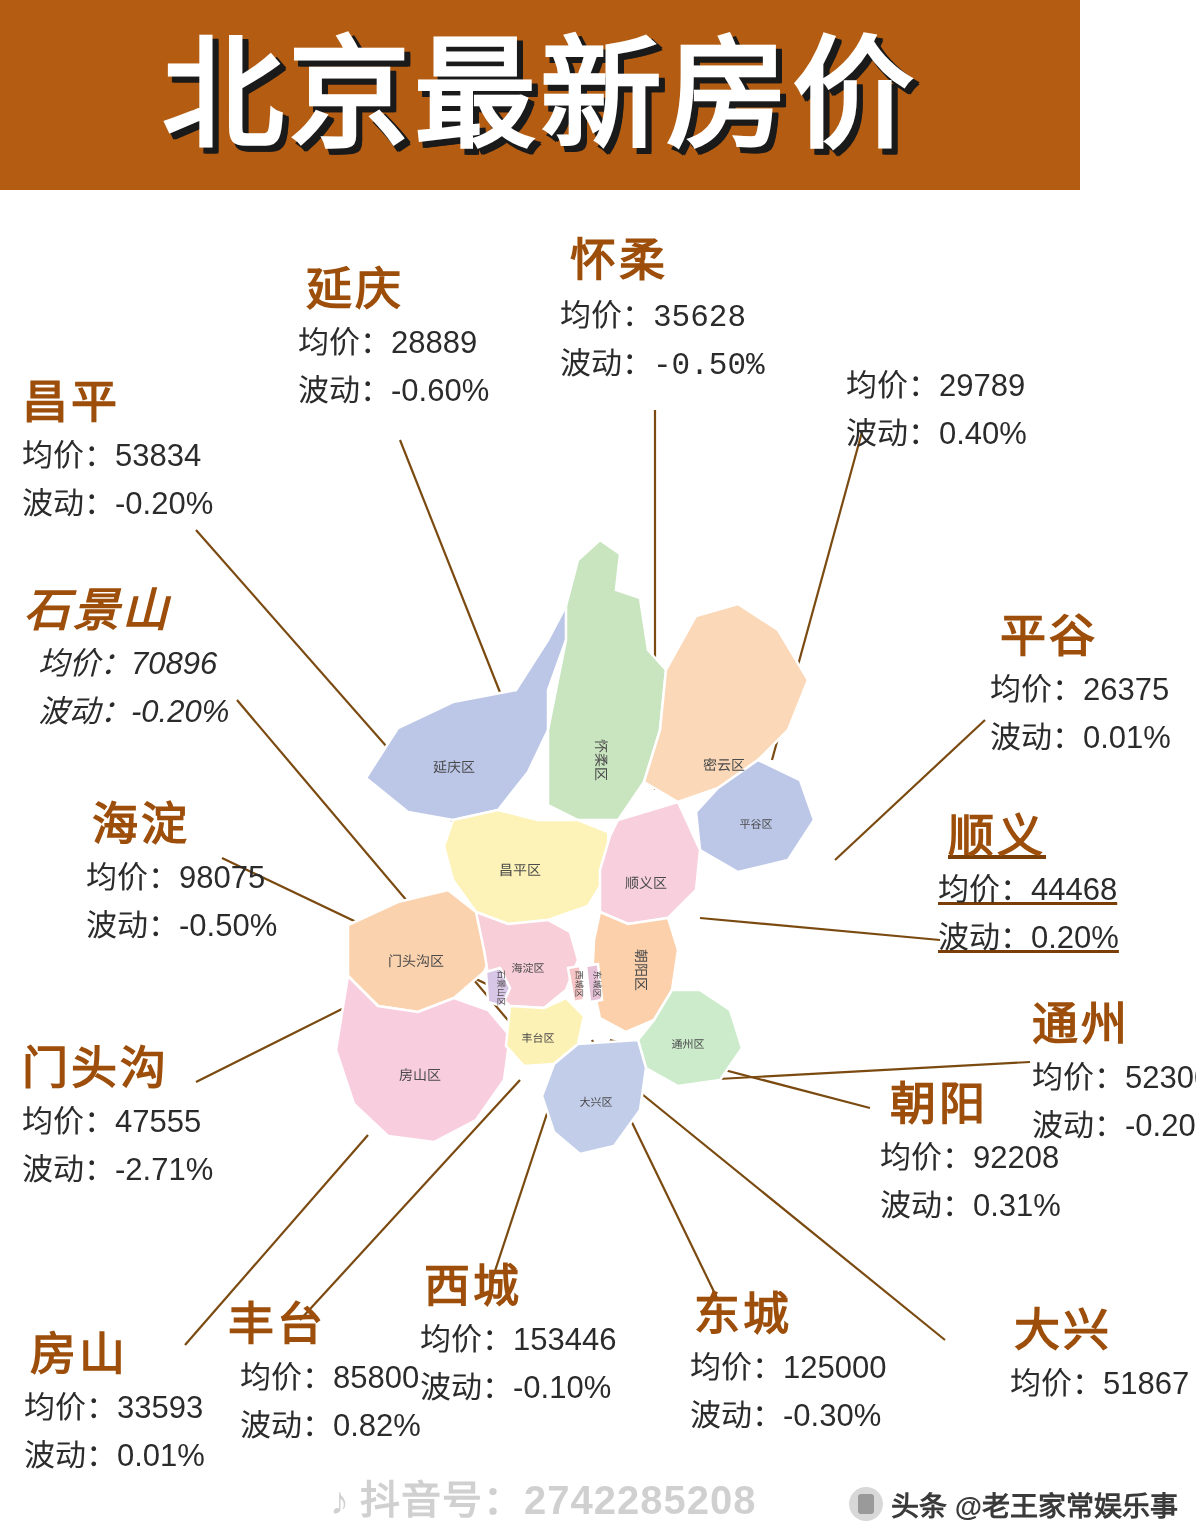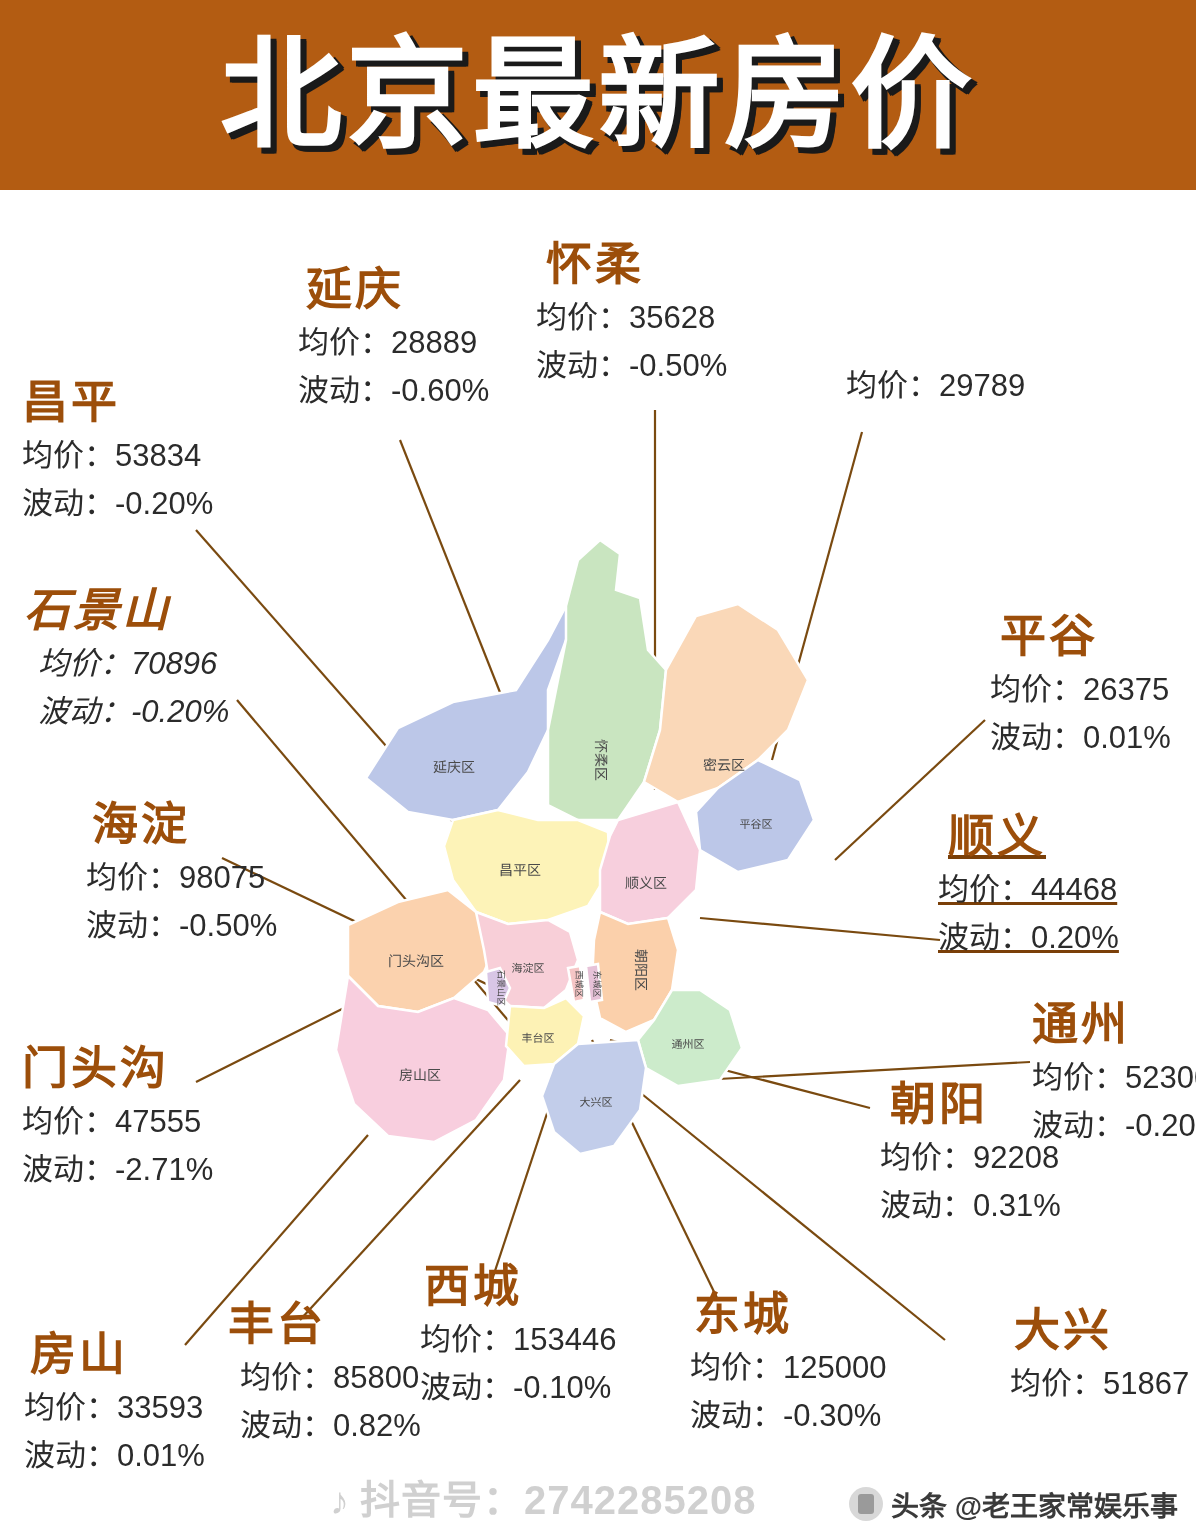--- a/index.html
+++ b/index.html
@@ -12,21 +12,21 @@
     height: 1538px;
     position: relative;
     overflow: hidden;
     font-family: "Liberation Sans", "DejaVu Sans", sans-serif;
   }
 
   
   .header {
     position: absolute;
     left: 0; top: 0;
-    width: 1196px;
+    width: 1080px;
     height: 190px;
     background: #b35c12;
     display: flex;
     align-items: center;
     justify-content: center;
     overflow: hidden;
   }
   .header-title {
     font-size: 122px;
     font-weight: bold;
@@ -244,28 +244,29 @@
   <div class="row"><span>均价：</span><span>53834</span></div>
   <div class="row"><span>波动：</span><span>-0.20%</span></div>
 </div>
 
 <div class="label" style="left:298px; top:265px;">
   <div class="dname" style="margin-left:8px;">延庆</div>
   <div class="row"><span>均价：</span><span>28889</span></div>
   <div class="row"><span>波动：</span><span>-0.60%</span></div>
 </div>
 
-<div class="label" style="left:536px; top:240px;">
+<div class="label" style="left:560px; top:240px;font-family:Liberation Mono, monospace;">
   <div class="dname" style="margin-left:10px;">怀柔</div>
   <div class="row"><span>均价：</span><span>35628</span></div>
   <div class="row"><span>波动：</span><span>-0.50%</span></div>
 </div>
 
 <div class="label" style="left:846px; top:362px;">
   <div class="row"><span>均价：</span><span>29789</span></div>
+  <div class="row"><span>波动：</span><span>0.40%</span></div>
 </div>
 
 <div class="label right" style="left:990px; top:612px;">
   <div class="dname" style="margin-left:10px;">平谷</div>
   <div class="row"><span>均价：</span><span>26375</span></div>
   <div class="row"><span>波动：</span><span>0.01%</span></div>
 </div>
 
 <div class="label" style="left:24px; top:586px;font-style:italic;">
   <div class="dname">石景山</div>

